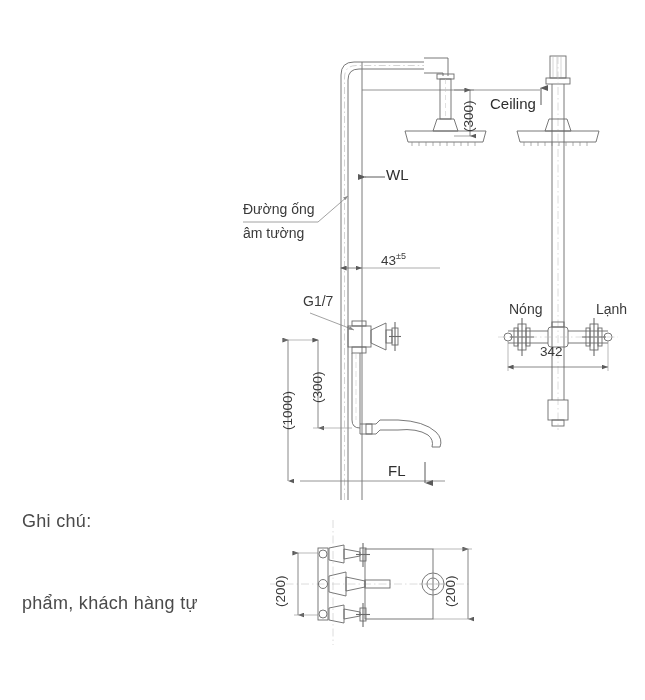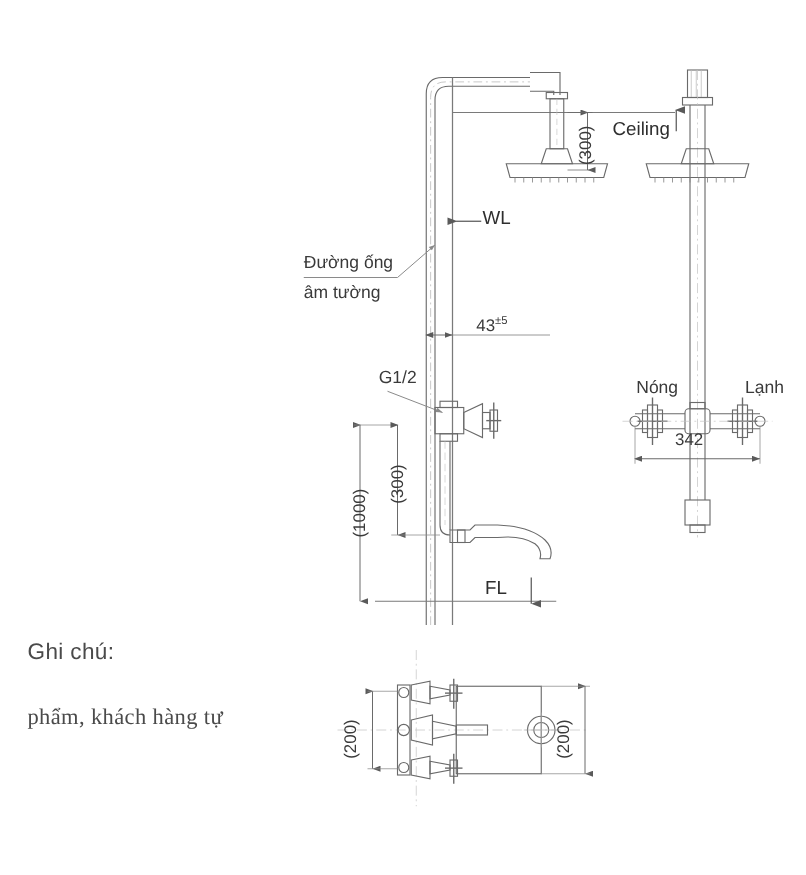--- a/index.html
+++ b/index.html
@@ -301,21 +301,21 @@
       </g>
     </g>
   </svg>
 
   <div class="txt label-lg" style="left:490px; top:96px;">Ceiling</div>
 
   <div class="txt label-lg" style="left:386px; top:167px;">WL</div>
 
   <div class="txt label-lg" style="left:388px; top:463px;text-align:center;">FL</div>
 
-  <div class="txt label-md" style="left:303px; top:294px;">G1/2</div>
+  <div class="txt label-md" style="left:303px; top:294px;">G1/7</div>
 
   <div class="txt label-md" style="left:243px; top:202px;">Đường ống</div>
   <div class="txt label-md" style="left:243px; top:226px;">âm tường</div>
 
   <div class="txt label-md" style="left:509px; top:302px;">Nóng</div>
   <div class="txt label-md" style="left:596px; top:302px;">Lạnh</div>
 
   <div class="txt dim dim-vert" style="left:462px; top:132px;">(300)</div>
 
   <div class="txt dim" style="left:381px; top:252px;"><span>43</span><span class="sup">±5</span></div>
@@ -324,15 +324,15 @@
 
   <div class="txt dim dim-vert" style="left:311px; top:403px;">(300)</div>
 
   <div class="txt dim" style="left:540px; top:345px;">342</div>
 
   <div class="txt dim dim-vert" style="left:274px; top:607px;">(200)</div>
 
   <div class="txt dim dim-vert" style="left:444px; top:607px;">(200)</div>
 
   <div class="note" style="left:22px; top:508px;">Ghi chú:</div>
-  <div class="note" style="left:22px; top:560px;font-family:Liberation Serif, serif;">phẩm, khách hàng tự</div>
+  <div class="note" style="left:22px; top:590px;">phẩm, khách hàng tự</div>
 
 </div>
 
 </body></html>

